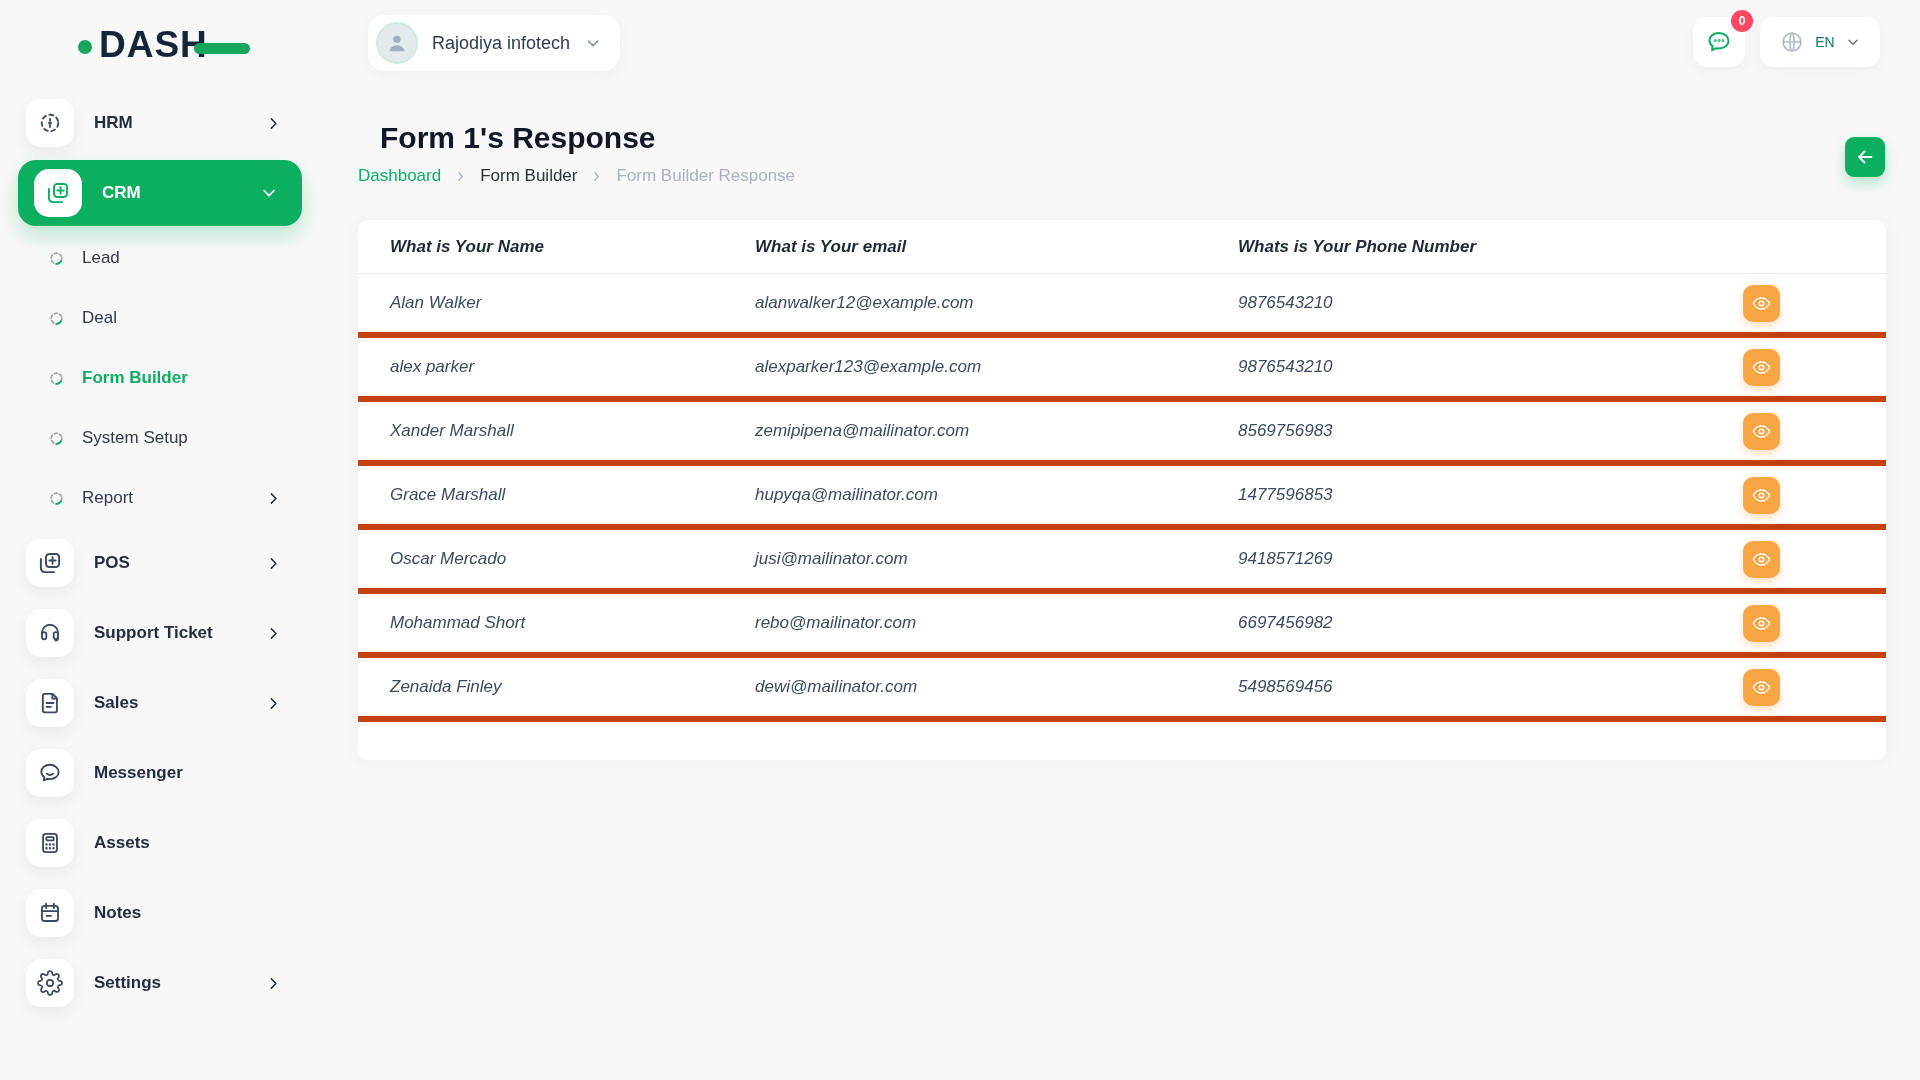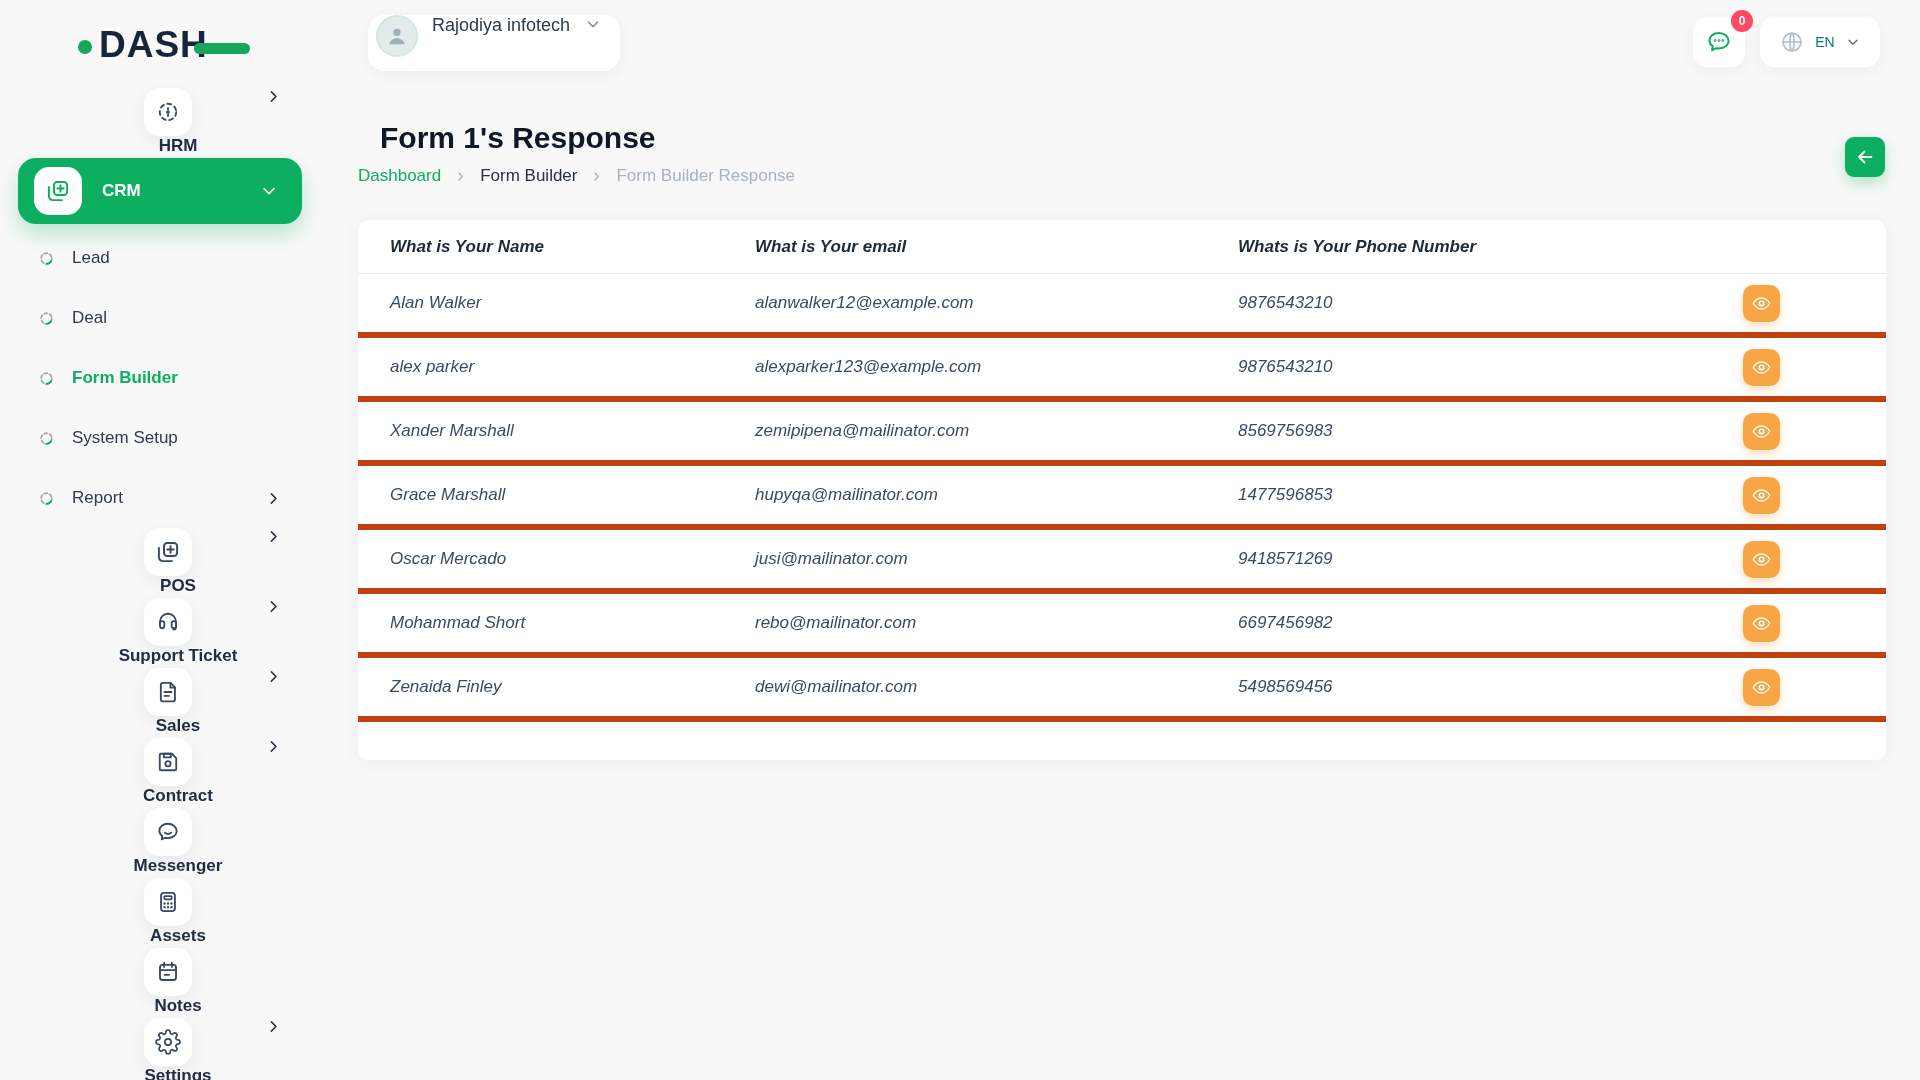--- a/index.html
+++ b/index.html
@@ -14,21 +14,21 @@
 
   
   .topbar { position:absolute; left:0; top:0; width:1920px; height:90px; }
   .logo { position:absolute; left:78px; top:22px; display:flex; align-items:center; cursor:pointer; width:175px; height:44px; }
   .logo-dot { width:14px; height:14px; border-radius:50%; background:#16A75C; margin-right:7px; margin-top:6px; }
   .logo-text { font-size:37px; font-weight:800; letter-spacing:1px; color:#15263A; line-height:1; }
   .logo-dash { position:absolute; left:116px; top:21px; width:56px; height:11px; border-radius:6px; background:#16A75C; }
 
   .company-pill {
     position:absolute; left:368px; top:15px; height:56px; min-width:246px;
-    background:#FFFFFF; border-radius:16px; display:flex; align-items:flex-start;
+    background:#FFFFFF; border-radius:16px; display:flex; align-items:center;
     padding:0 18px 0 8px; gap:14px; cursor:pointer;
     box-shadow:0 4px 14px rgba(46,63,92,.05);
   }
   .avatar { width:42px; height:42px; border-radius:50%; background:#E3EAEC; border:2px solid #CFEADD;
     display:flex; align-items:center; justify-content:center; overflow:hidden; }
   .company-name { font-size:18px; color:#2D3B54; }
   .top-right { position:absolute; top:17px; right:40px; display:flex; gap:15px; align-items:stretch; }
   .chat-card { position:relative; width:52px; height:50px; background:#fff; border-radius:14px;
     display:flex; align-items:center; justify-content:center; cursor:pointer;
     box-shadow:0 4px 14px rgba(46,63,92,.05); }
@@ -36,22 +36,22 @@
     background:#FF4861; color:#fff; font-size:12px; font-weight:700; border-radius:11px;
     display:flex; align-items:center; justify-content:center; }
   .lang-pill { width:120px; height:50px; background:#fff; border-radius:14px; display:flex;
     align-items:center; justify-content:center; gap:10px; cursor:pointer;
     box-shadow:0 4px 14px rgba(46,63,92,.05); }
   .lang-code { color:#0f766e; font-size:14px; font-weight:400; }
 
   
   .sidebar { position:absolute; left:0; top:88px; width:310px; height:992px; }
   .nav-item { display:flex; align-items:center; cursor:pointer; position:relative; }
-  .nav-item.module { height:70px; padding-left:26px;flex-direction:column; }
-  .nav-item.sub { height:60px; padding-left:38px; }
+  .nav-item.module { height:70px; padding-left:26px; }
+  .nav-item.sub { height:60px; padding-left:48px; }
   .icon-box { width:48px; height:48px; background:#fff; border-radius:15px; display:flex;
     align-items:center; justify-content:center; color:#3A4A63;
     box-shadow:0 6px 16px rgba(46,63,92,.08); flex:0 0 48px; }
   .module .nav-label { margin-left:20px; font-size:17px; font-weight:600; color:#232D42; }
   .sub-icon { width:17px; height:17px; flex:0 0 17px; }
   .sub .nav-label { margin-left:17px; font-size:17px; color:#2F3A4C; }
   .chev { position:absolute; right:28px; color:#232D42; display:flex; }
   .nav-item.module.active { height:70px; padding:0; margin:0 8px 0 18px;align-items:center; }
   .module.active .pill {
     display:flex; align-items:center; width:284px; height:66px; background:#0CAF60;
@@ -273,36 +273,20 @@
       <span class="chev">
         <svg width="17" height="17" viewBox="0 0 24 24" fill="none" stroke="currentColor" stroke-width="2.1" stroke-linecap="round" stroke-linejoin="round">
           <path d="M9 5.5l6.5 6.5L9 18.5"></path>
         </svg>
       </span>
     </div>
     <div class="nav-item module">
 
       <span class="icon-box">
         <svg width="26" height="26" viewBox="0 0 24 24" fill="none" stroke="currentColor" stroke-width="1.7" stroke-linecap="round" stroke-linejoin="round">
-          <path d="M5.4 4.4h10.2l4 4V18.6a1 1 0 0 1-1 1H5.4a1 1 0 0 1-1-1V5.4a1 1 0 0 1 1-1z"></path>
-          <circle cx="12" cy="13.6" r="2.4"></circle>
-          <path d="M8.2 4.4h6.4v3.4H8.2z"></path>
-        </svg>
-      </span>
-      <span class="nav-label">Contract</span>
-      <span class="chev">
-        <svg width="17" height="17" viewBox="0 0 24 24" fill="none" stroke="currentColor" stroke-width="2.1" stroke-linecap="round" stroke-linejoin="round">
-          <path d="M9 5.5l6.5 6.5L9 18.5"></path>
-        </svg>
-      </span>
-    </div>
-    <div class="nav-item module">
-
-      <span class="icon-box">
-        <svg width="26" height="26" viewBox="0 0 24 24" fill="none" stroke="currentColor" stroke-width="1.7" stroke-linecap="round" stroke-linejoin="round">
           <path d="M12 4.4c-4.5 0-8 2.8-8 6.4 0 2 1.1 3.7 2.7 4.9l-.5 3.1 3.2-1.5c.8.2 1.7.3 2.6.3 4.5 0 8-2.8 8-6.4s-3.5-6.8-8-6.8z"></path>
           <path d="M9 12.6c1.8 1.5 4.2 1.5 6 0"></path>
         </svg>
       </span>
       <span class="nav-label">Messenger</span>
 
     </div>
     <div class="nav-item module">
 
       <span class="icon-box">

